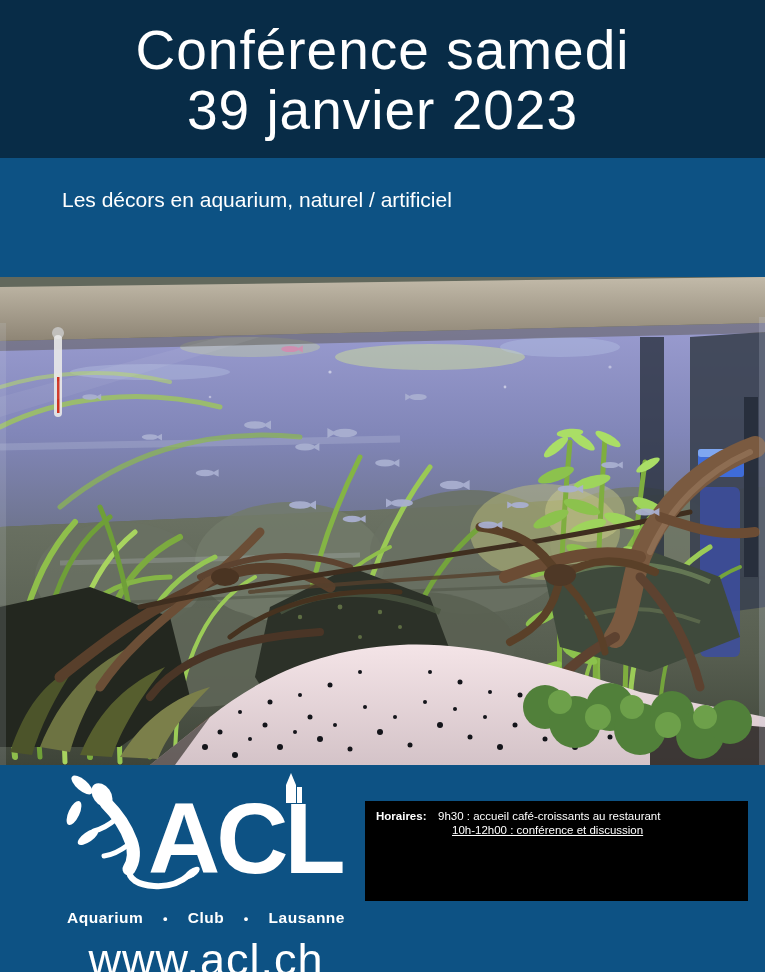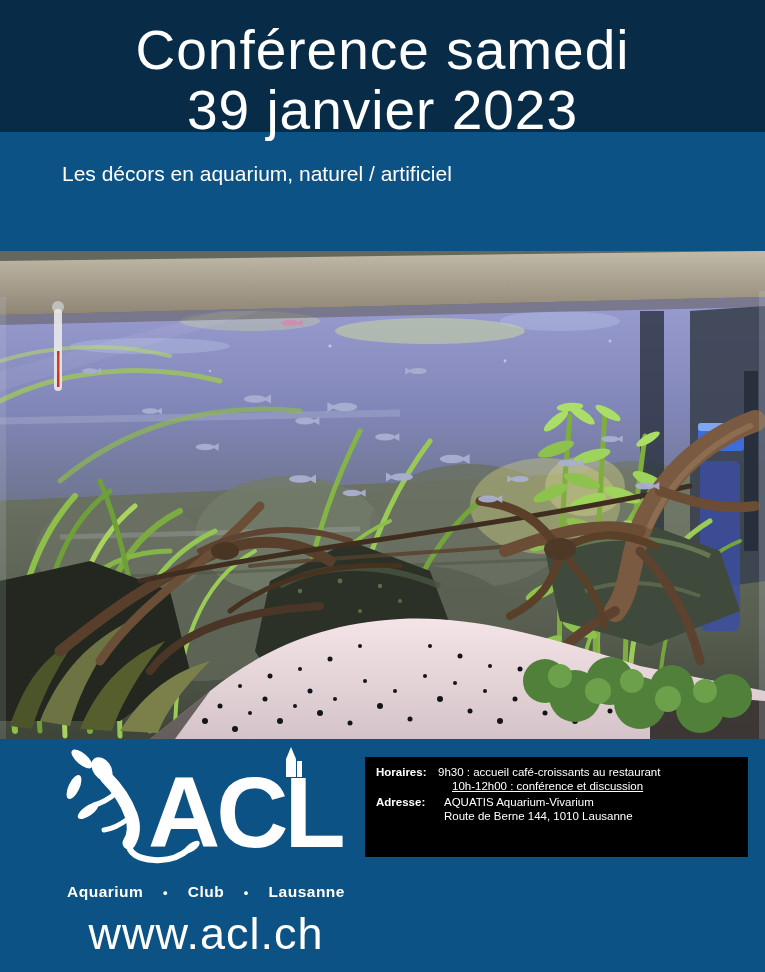--- a/index.html
+++ b/index.html
@@ -12,21 +12,21 @@
     position:relative;
     width:765px;height:972px;
     margin:0 auto;
     background:var(--blue);
     overflow:hidden;
     font-family:"Liberation Sans", sans-serif;
     color:var(--white);
   }
   
   .title-band{
-    height:132px;background:var(--navy);
+    height:158px;background:var(--navy);
     text-align:center;
   }
   .title-band .line{
     font-size:55px;line-height:60px;letter-spacing:1px;color:var(--white);
   }
   .title-band .line1{padding-top:20px;}
   
   .subtitle-band{
     height:119px;background:var(--blue);
     box-sizing:border-box;
@@ -46,21 +46,21 @@
   .logo-block{position:absolute;left:62px;top:8px;width:288px;text-align:center;}
   .logo-svg{display:block;width:288px;height:118px;}
   .tagline{
     display:flex;justify-content:space-between;align-items:center;
     width:278px;margin:18px auto 0;
     font-size:15.5px;font-weight:bold;letter-spacing:.5px;color:var(--white);
   }
   .tagline .bullet{font-size:13px;}
   .website{margin-top:7px;font-size:45px;letter-spacing:1px;color:var(--white);}
   .info-box{
-    position:absolute;left:365px;top:18px;width:383px;height:100px;
+    position:absolute;left:365px;top:36px;width:383px;height:100px;
     background:#000;color:var(--white);
     box-sizing:border-box;padding:8px 10px 12px 11px;
   }
   .info-row{
     display:grid;grid-template-columns:58px auto;column-gap:4px;
     font-size:11.5px;line-height:14px;margin-bottom:2px;
   }
   .info-label{font-weight:bold;white-space:nowrap;}
   .indent1{padding-left:14px;text-decoration:underline;}
   .indent2{padding-left:6px;}
@@ -400,22 +400,16 @@
       <div class="website">www.acl.ch</div>
     </div>
 
     <div class="info-box">
       <div class="info-row">
         <span class="info-label">Horaires:</span>
         <span>9h30 : accueil café-croissants au restaurant</span>
         <span></span>
         <span class="indent1">10h-12h00 : conférence et discussion</span>
       </div>
-      <div class="info-row">
-        <span class="info-label">Adresse:</span>
-        <span class="indent2">AQUATIS Aquarium-Vivarium</span>
-        <span></span>
-        <span class="indent2">Route de Berne 144, 1010 Lausanne</span>
-      </div>
     </div>
 
   </div>
 </div>
 
 </body></html>

